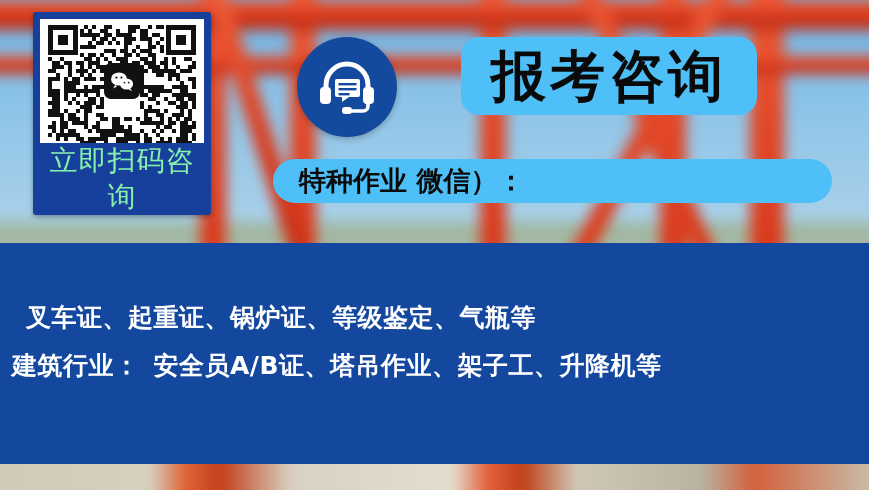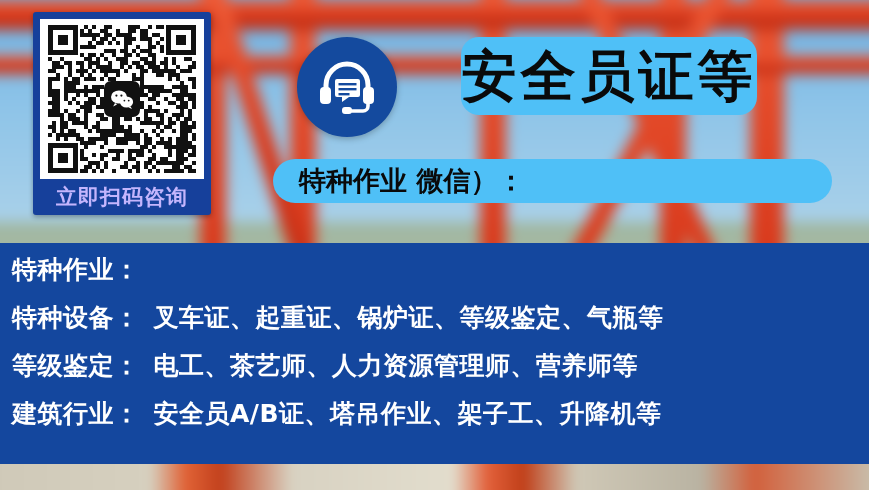--- a/index.html
+++ b/index.html
@@ -104,23 +104,23 @@
     left: 50%; top: 50%;
     transform: translate(-50%, -50%);
     width: 36px; height: 36px;
     background: #111111;
     border-radius: 7px;
     display: flex;
     align-items: center;
     justify-content: center;
   }
   .qr-label {
-    color: #c4b5fd;
-    font-size: 21px;
-    font-weight: bold;
+    color: #86efac;
+    font-size: 28px;
+    font-weight: normal;
     letter-spacing: 1px;
     line-height: 36px;
     font-family: "DejaVu Sans", sans-serif;
     text-align: center;
   }
 
   
   .headset-badge {
     position: absolute;
     left: 297px;
@@ -878,38 +878,32 @@
       <rect x="26" y="50" width="10" height="7" rx="3" fill="#ffffff"></rect>
       <rect x="19" y="22" width="25" height="18" rx="2" fill="#ffffff"></rect>
       <path d="M26 40 L26 45 L33 40 Z" fill="#ffffff"></path>
       <rect x="22.5" y="26" width="18" height="2.4" fill="#144a9e"></rect>
       <rect x="22.5" y="31" width="18" height="2.4" fill="#144a9e"></rect>
       <rect x="22.5" y="36" width="11" height="2.4" fill="#144a9e"></rect>
     </svg>
   </div>
 
   <div class="title-pill">
-    <span class="title-text">安全员证等</span>
+    <span class="title-text">报考咨询</span>
   </div>
 
   <div class="contact-pill">
     <span class="contact-label">特种作业 微信）：</span>
   </div>
 
   <div class="info-panel">
     <div class="info-row">
-      <span class="info-cat">特种作业：</span>
     </div>
     <div class="info-row">
-      <span class="info-cat">特种设备：</span>
       <span class="info-val">叉车证、起重证、锅炉证、等级鉴定、气瓶等</span>
-    </div>
-    <div class="info-row">
-      <span class="info-cat">等级鉴定：</span>
-      <span class="info-val">电工、茶艺师、人力资源管理师、营养师等</span>
     </div>
     <div class="info-row">
       <span class="info-cat">建筑行业：</span>
       <span class="info-val">安全员A/B证、塔吊作业、架子工、升降机等</span>
     </div>
   </div>
 
   <div class="bottom-strip">
     <div class="bottom-strip-inner"></div>
   </div>

